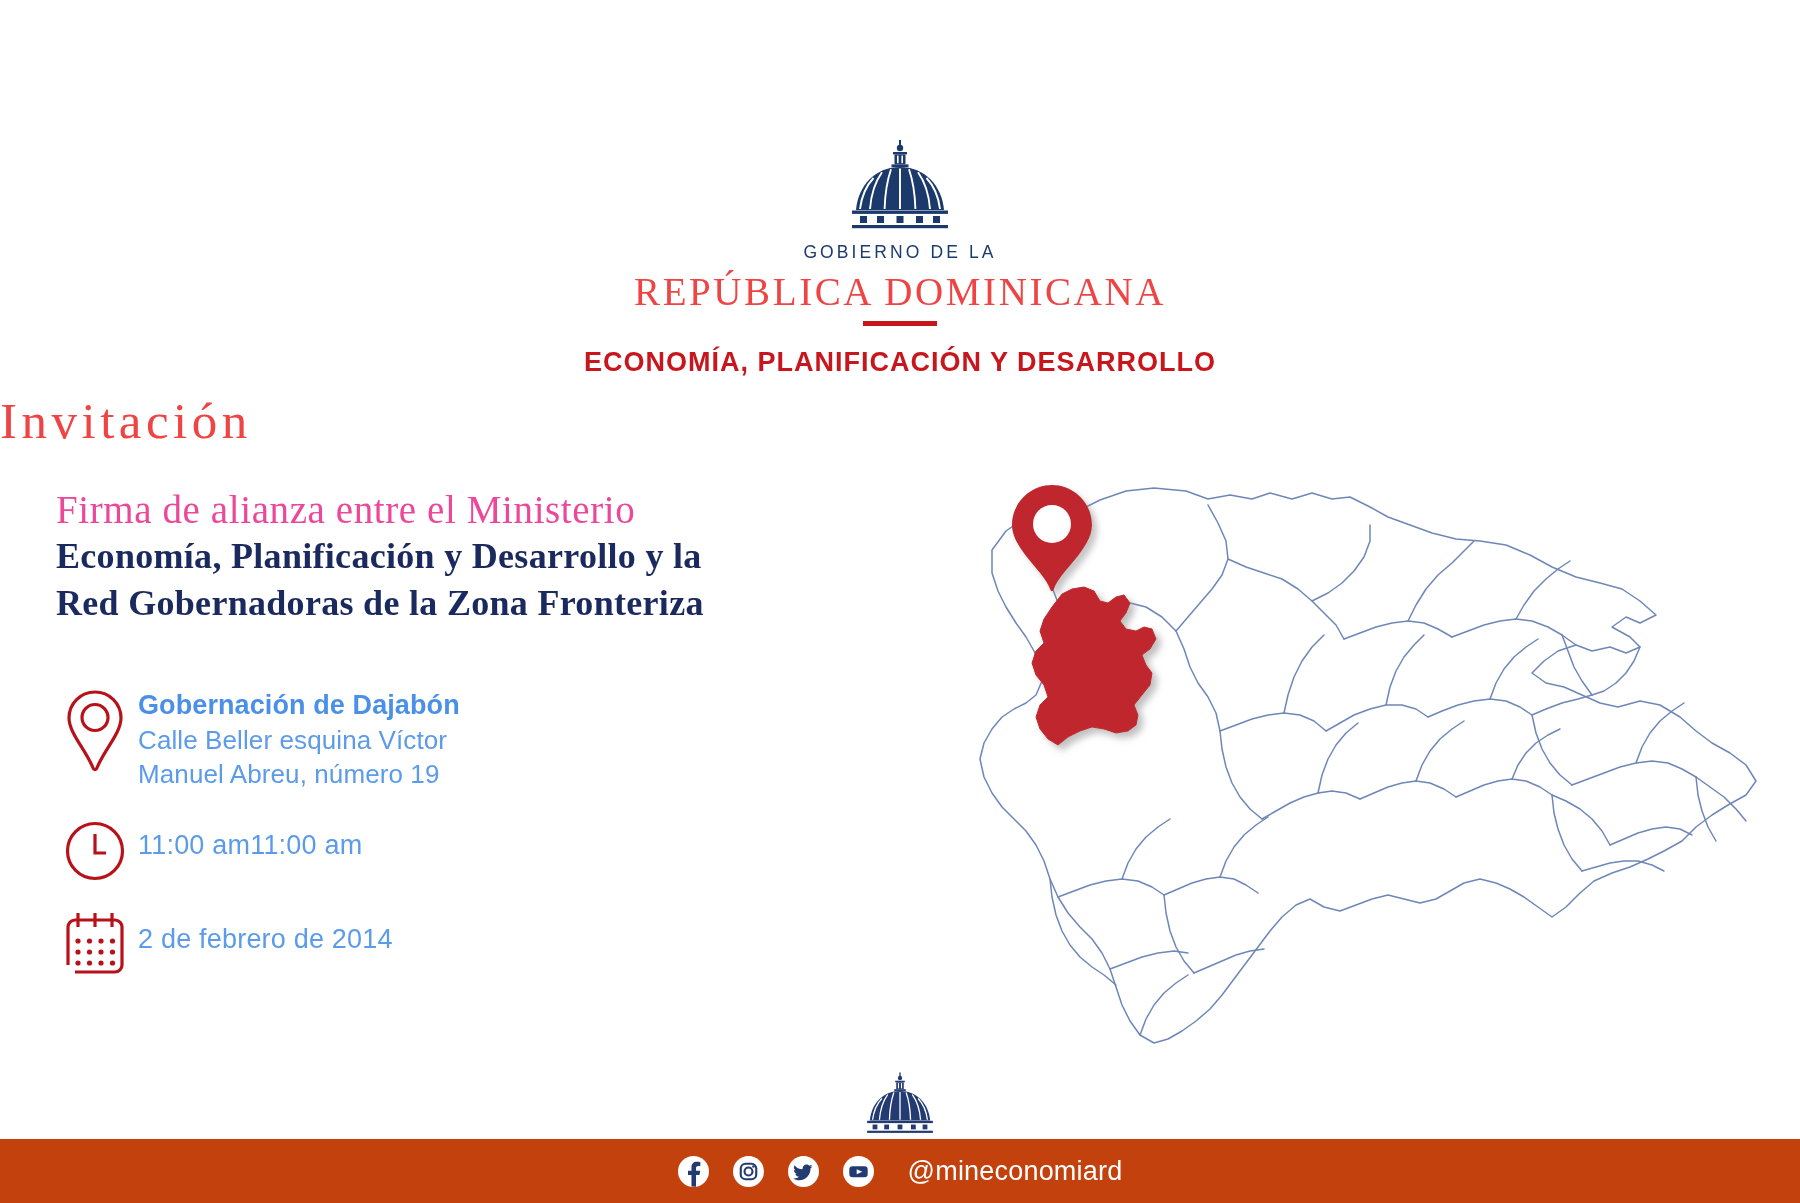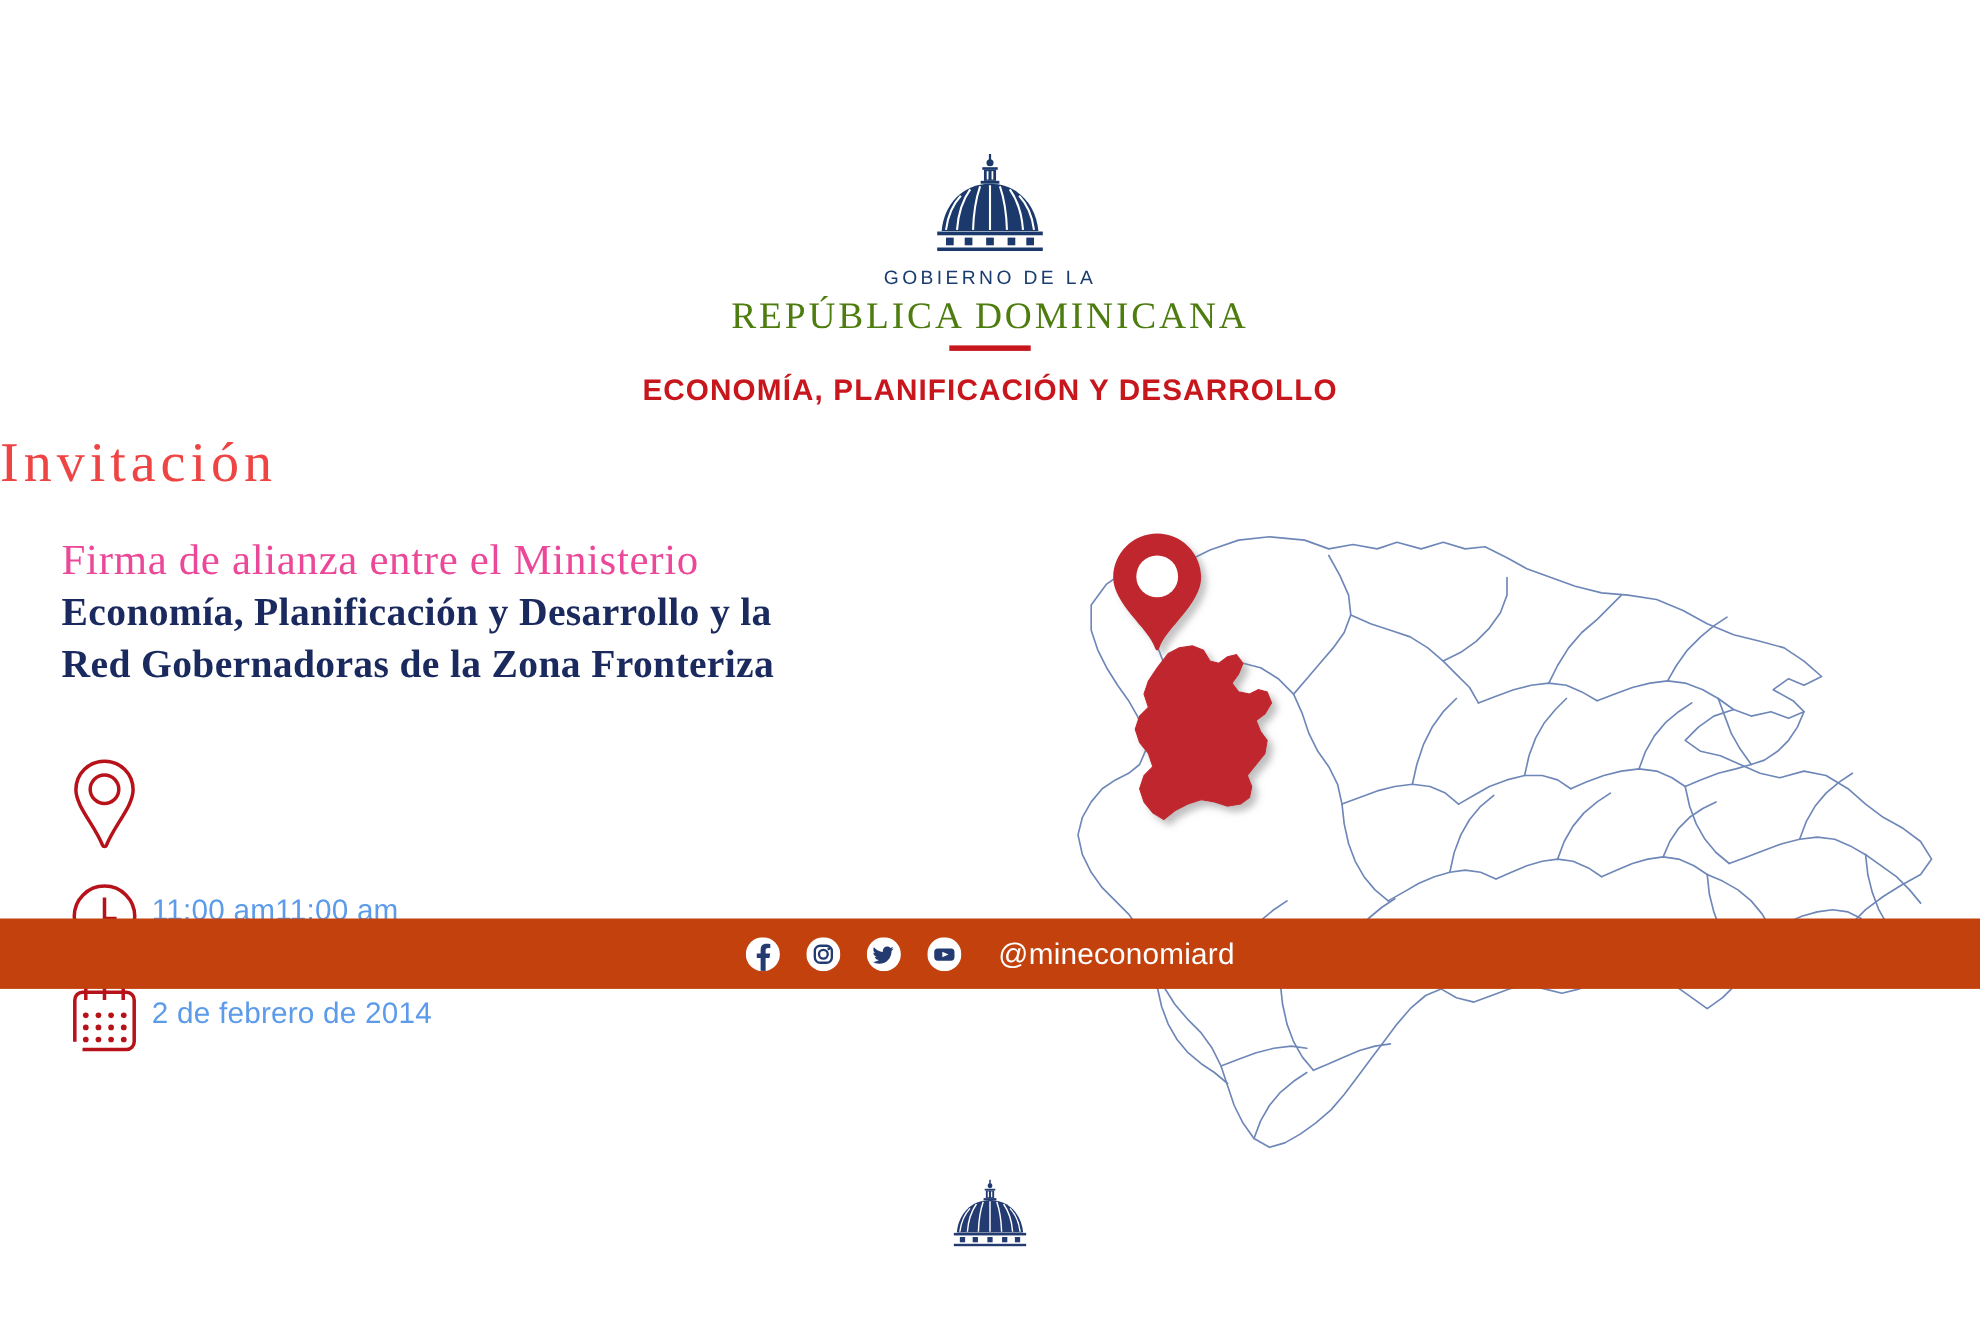--- a/index.html
+++ b/index.html
@@ -4,21 +4,21 @@
 <style>
   * { margin:0; padding:0; box-sizing:border-box; }
   html, body {
     width:1800px; height:1203px;
     background:#ffffff;
     font-family:"Liberation Sans", sans-serif;
     overflow:hidden;
   }
   .page {
     position:relative;
-    width:1800px; height:899px;
+    width:1800px; height:1203px;
     background:#ffffff;
   }
 
   
   .crest-block {
     position:absolute;
     left:0; right:0; top:140px;
     display:flex; flex-direction:column; align-items:center;
   }
   .dome-top { width:108px; height:92px; display:block; }
@@ -26,23 +26,23 @@
     margin-top:10px;
     font-family:"Liberation Sans", sans-serif;
     font-size:17.5px;
     letter-spacing:3.1px;
     color:#1B3C6E;
     font-weight:400;
   }
   .rd-line {
     margin-top:6px;
     font-family:"Liberation Serif", serif;
-    font-size:34px;
+    font-size:39px;
     letter-spacing:2.6px;
-    color:#4d7c0f;
+    color:#ef4444;
     font-weight:400;
   }
   .rd-rule {
     margin-top:7px;
     width:74px; height:5px;
     background:#C8161D;
   }
   .ministry-line {
     margin-top:21px;
     font-family:Liberation Sans, sans-serif;
@@ -234,20 +234,25 @@
   </div>
 
   <div class="info-list">
 
     <div class="info-row">
       <div class="info-icon">
         <svg width="62" height="86" viewBox="0 0 62 86">
           <path d="M31 4 C16.5 4 5 15.5 5 30 C5 45 22 62 29.3 80.5 C29.9 82 32.1 82 32.7 80.5 C40 62 57 45 57 30 C57 15.5 45.5 4 31 4 Z" fill="none" stroke="#B7121A" stroke-width="3.2"></path>
           <circle cx="31" cy="29.5" r="13" fill="none" stroke="#B7121A" stroke-width="3.2"></circle>
         </svg>
+      </div>
+      <div class="info-text">
+        <div class="venue-name">Gobernación de Dajabón</div>
+        <div class="venue-addr">Calle Beller esquina Víctor</div>
+        <div class="venue-addr">Manuel Abreu, número 19</div>
       </div>
     </div>
 
     <div class="info-row row-time">
       <div class="info-icon">
         <svg width="62" height="62" viewBox="0 0 62 62">
           <circle cx="31" cy="31" r="27.5" fill="none" stroke="#B7121A" stroke-width="3.2"></circle>
           <path d="M31 14 L31 33 L42 33" fill="none" stroke="#B7121A" stroke-width="3.2" stroke-linecap="butt" stroke-linejoin="miter"></path>
         </svg>
       </div>

